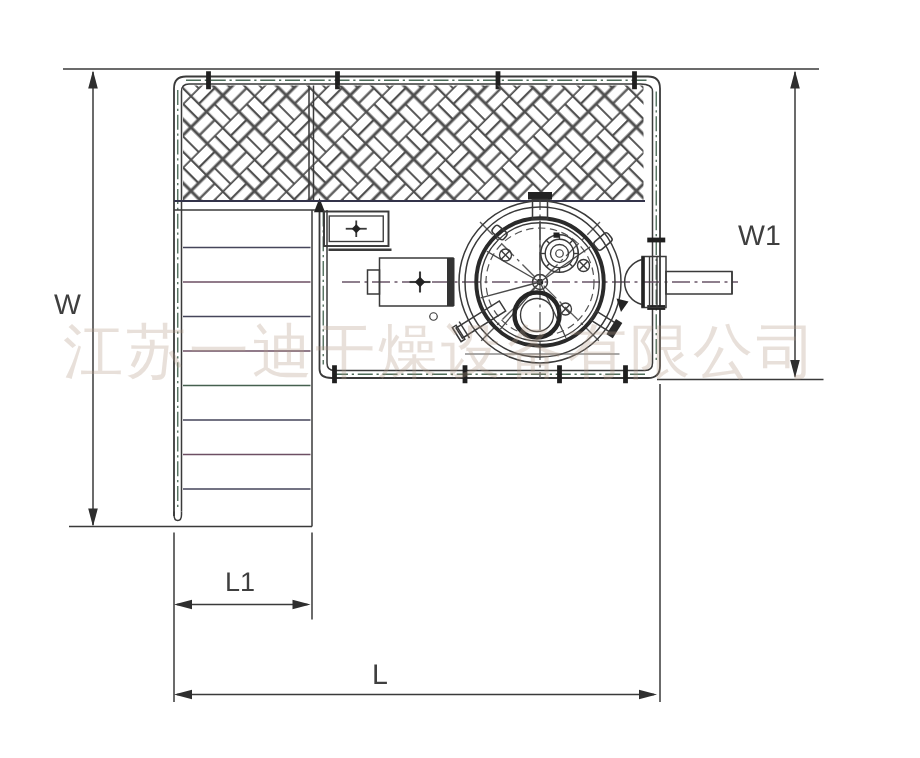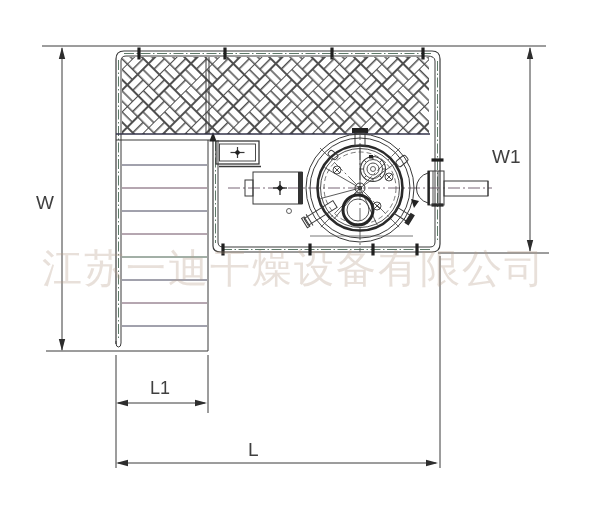--- a/index.html
+++ b/index.html
@@ -6,21 +6,21 @@
   .canvas{
     position:relative;
     width:613px;height:505px;
     background:#ffffff;
     overflow:hidden;
     font-family:"Liberation Sans", sans-serif;
   }
   .drawing{position:absolute;left:0;top:0;}
   .watermark{
     position:absolute;
-    left:42px;top:245px;
+    left:42px;top:212px;
     width:560px;
     font-size:40px;
     letter-spacing:2px;
     line-height:46px;
     color:#b59c88;
     opacity:0.30;
     white-space:nowrap;
     pointer-events:none;
     font-family:"DejaVu Sans","Liberation Sans",sans-serif;
     z-index:5;

